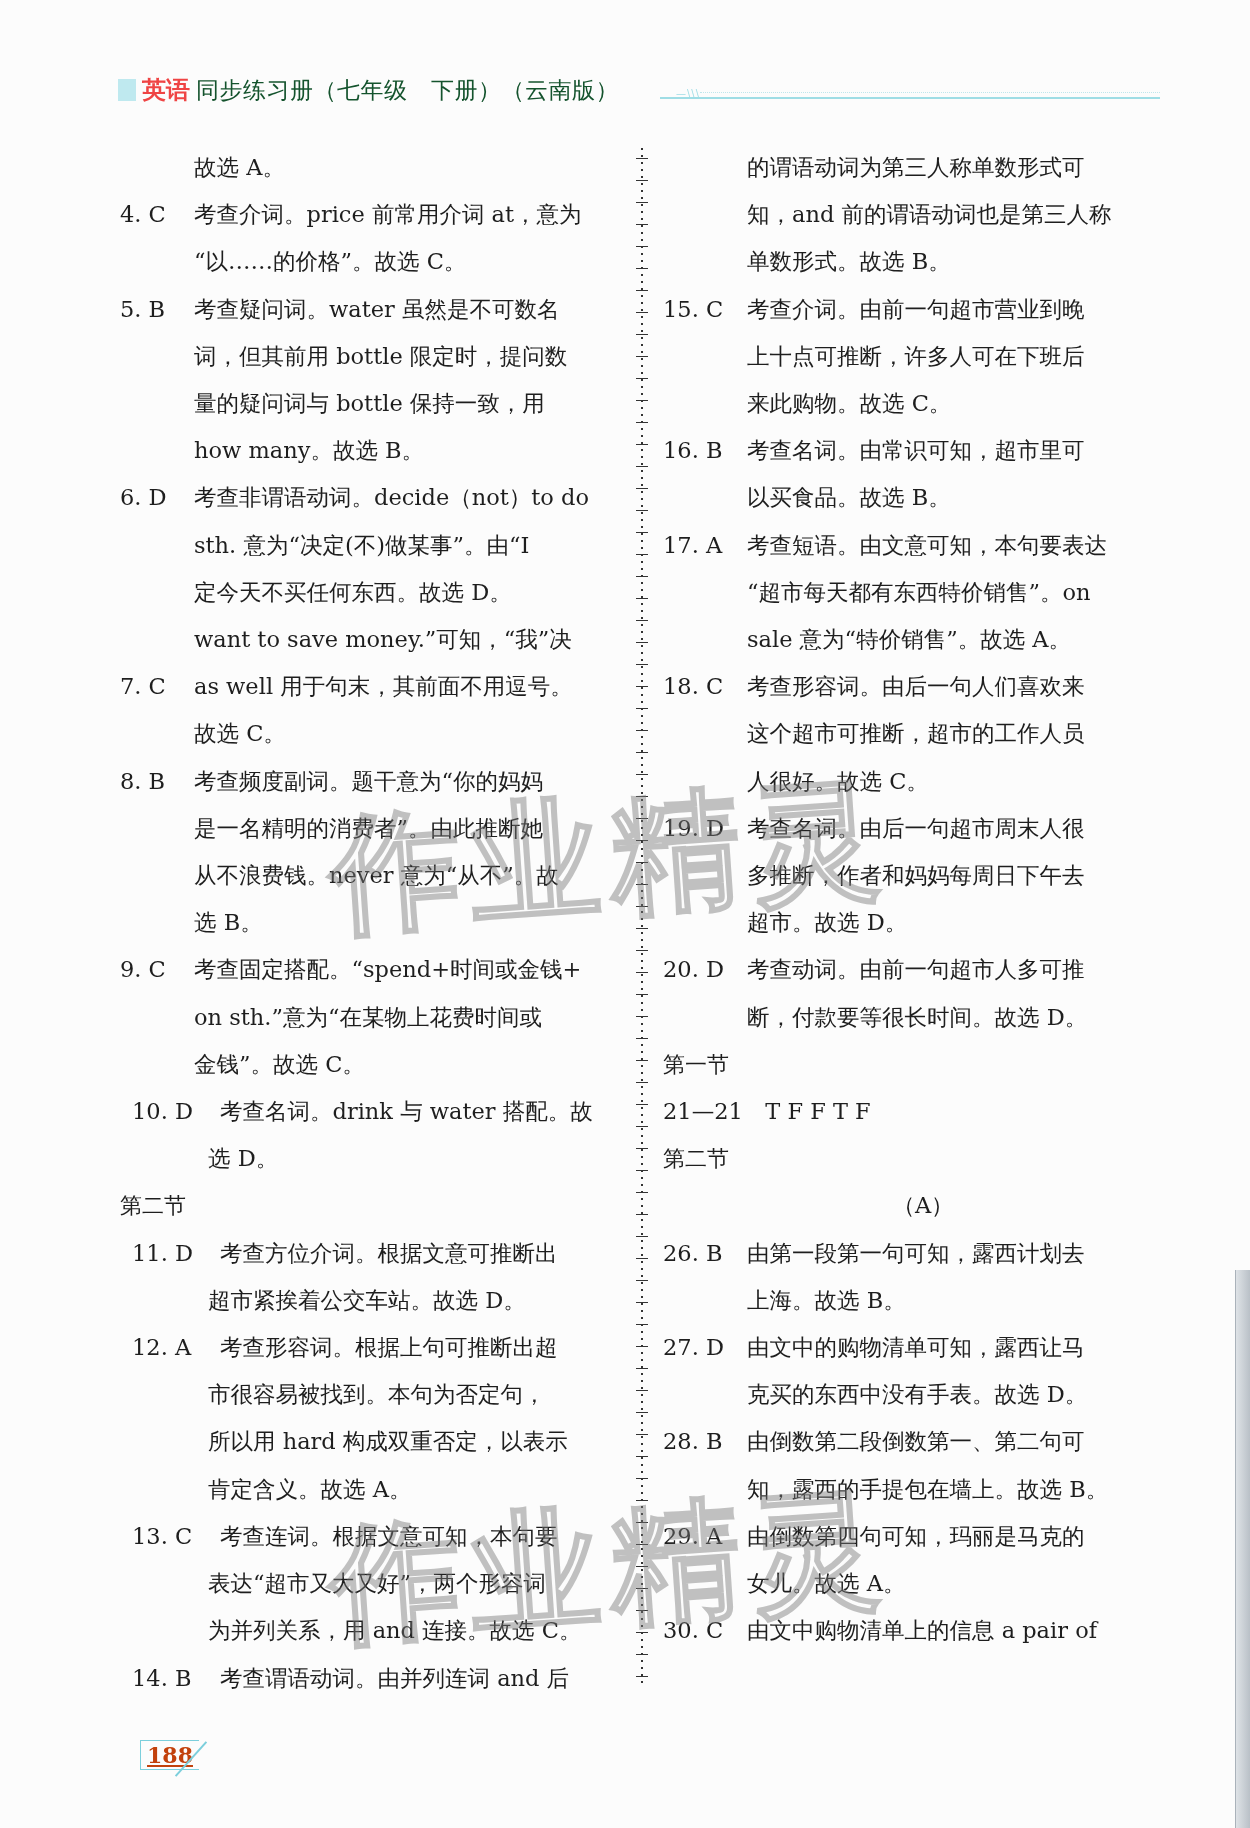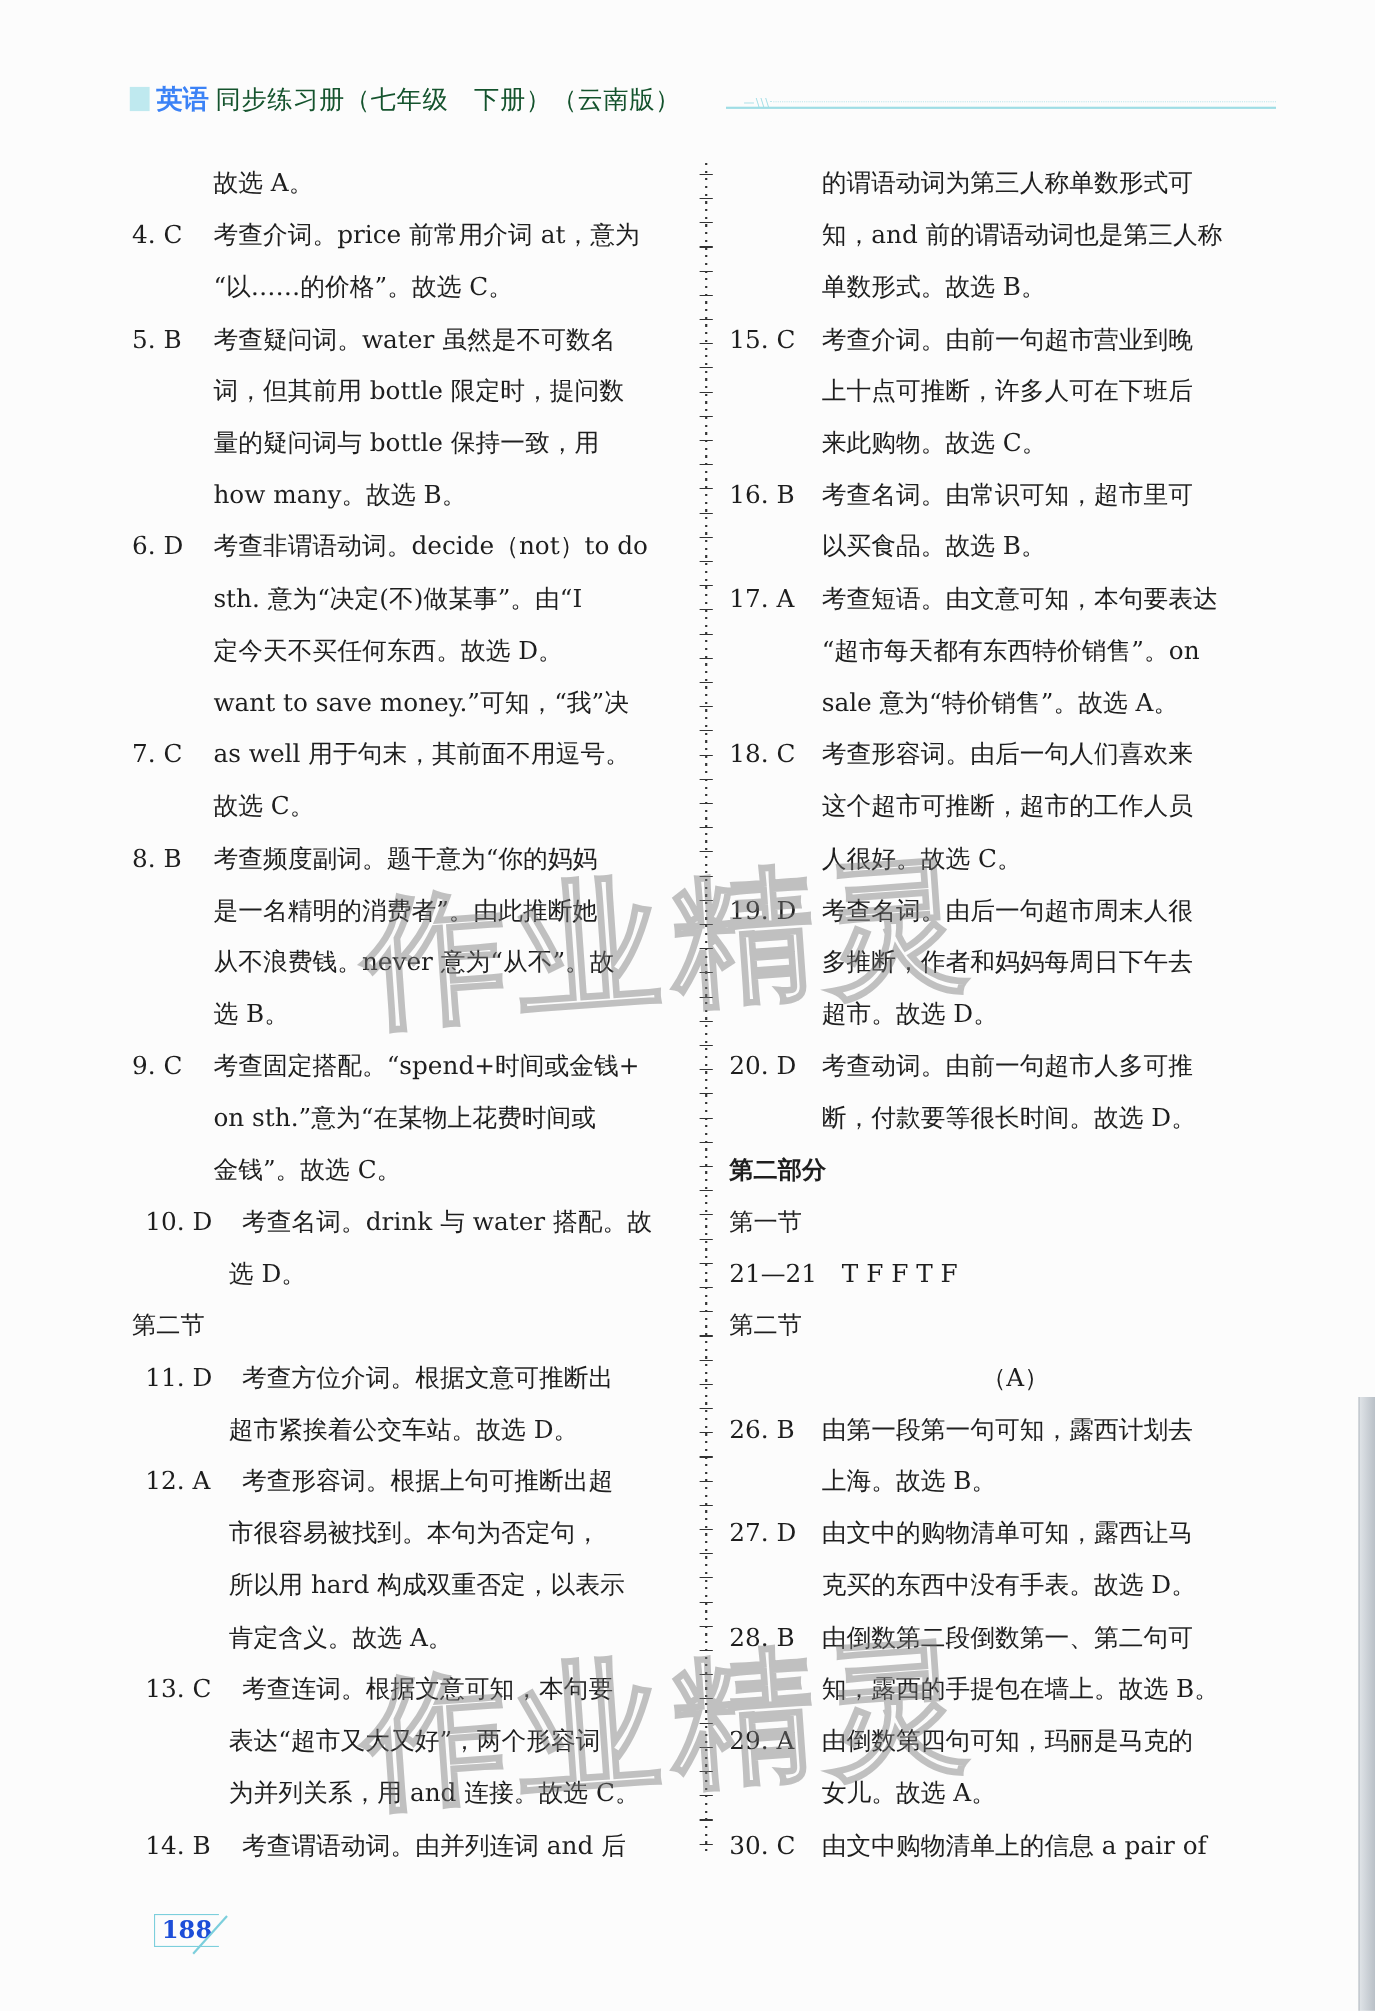--- a/index.html
+++ b/index.html
@@ -33,21 +33,21 @@
     .header-block {
       width: 18px;
       height: 22px;
       background: #bfe9ef;
       margin-right: 6px;
     }
     .header-subject {
       font-family: "DejaVu Sans", "Liberation Sans", sans-serif;
       font-weight: bold;
       font-size: 24px;
-      color: #3b82f6;
+      color: #ef4444;
       margin-right: 6px;
     }
     .header-title {
       font-family: "DejaVu Sans", "Liberation Sans", sans-serif;
       font-size: 23px;
       color: #14532d;
       letter-spacing: 0.5px;
       white-space: pre;
     }
     .header-rule {
@@ -140,21 +140,22 @@
       width: 58px;
       height: 28px;
       border: 1.5px solid #7ccfdc;
       border-right: none;
       display: flex;
       align-items: center;
       justify-content: center;
       font-family: "DejaVu Serif", "Liberation Serif", serif;
       font-weight: bold;
       font-size: 22px;
-      color: #1d4ed8;
+      color: #c2410c;
+      text-decoration: underline;
     }
     .page-num-slash {
       position: absolute;
       left: 190px;
       top: 1736px;
       width: 2px;
       height: 46px;
       background: #7ccfdc;
       transform: rotate(42deg);
       transform-origin: center;
@@ -302,21 +303,20 @@
         <span class="num w1">19. D</span>
         <span class="txt">考查名词。由后一句超市周末人很</span>
       </div>
       <div class="cont w1">多推断，作者和妈妈每周日下午去</div>
       <div class="cont w1">超市。故选 D。</div>
       <div class="entry">
         <span class="num w1">20. D</span>
         <span class="txt">考查动词。由前一句超市人多可推</span>
       </div>
       <div class="cont w1">断，付款要等很长时间。故选 D。</div>
-      <div class="heading bold">第二部分</div>
       <div class="heading">第一节</div>
       <div style="white-space: pre;">21—21　T F F T F</div>
       <div class="heading">第二节</div>
       <div class="center-label">（A）</div>
       <div class="entry">
         <span class="num w1">26. B</span>
         <span class="txt">由第一段第一句可知，露西计划去</span>
       </div>
       <div class="cont w1">上海。故选 B。</div>
       <div class="entry">

